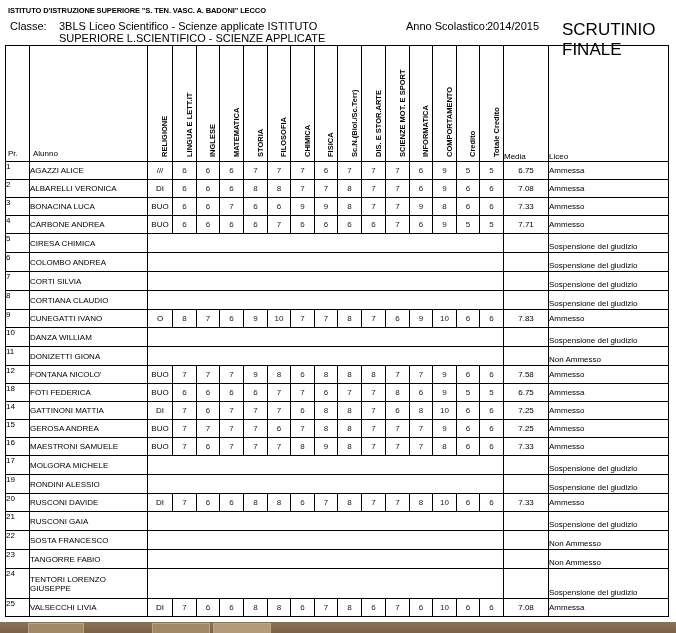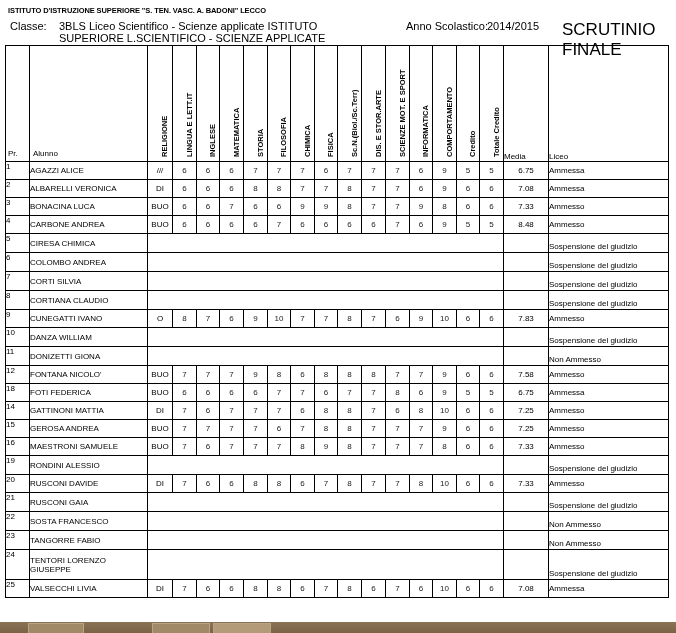--- a/index.html
+++ b/index.html
@@ -210,21 +210,21 @@
         <td class="v">7</td>
         <td class="v">6</td>
         <td class="v">6</td>
         <td class="v">6</td>
         <td class="v">6</td>
         <td class="v">7</td>
         <td class="v">6</td>
         <td class="v">9</td>
         <td class="v">5</td>
         <td class="v">5</td>
-        <td class="media">8.48</td>
+        <td class="media">7.71</td>
         <td class="esito">Ammesso</td>
       </tr>
       <tr class="row">
         <td class="pr">5</td>
         <td class="name">CIRESA CHIMICA</td>
         <td class="blank" colspan="15"></td>
         <td class="media"></td>
         <td class="esito low">Sospensione del giudizio</td>
       </tr>
       <tr class="row">
@@ -380,20 +380,27 @@
         <td class="v">9</td>
         <td class="v">8</td>
         <td class="v">7</td>
         <td class="v">7</td>
         <td class="v">7</td>
         <td class="v">8</td>
         <td class="v">6</td>
         <td class="v">6</td>
         <td class="media">7.33</td>
         <td class="esito">Ammesso</td>
+      </tr>
+      <tr class="row">
+        <td class="pr">17</td>
+        <td class="name">MOLGORA MICHELE</td>
+        <td class="blank" colspan="15"></td>
+        <td class="media"></td>
+        <td class="esito low">Sospensione del giudizio</td>
       </tr>
       <tr class="row">
         <td class="pr">19</td>
         <td class="name">RONDINI ALESSIO</td>
         <td class="blank" colspan="15"></td>
         <td class="media"></td>
         <td class="esito low">Sospensione del giudizio</td>
       </tr>
       <tr class="row">
         <td class="pr">20</td>

